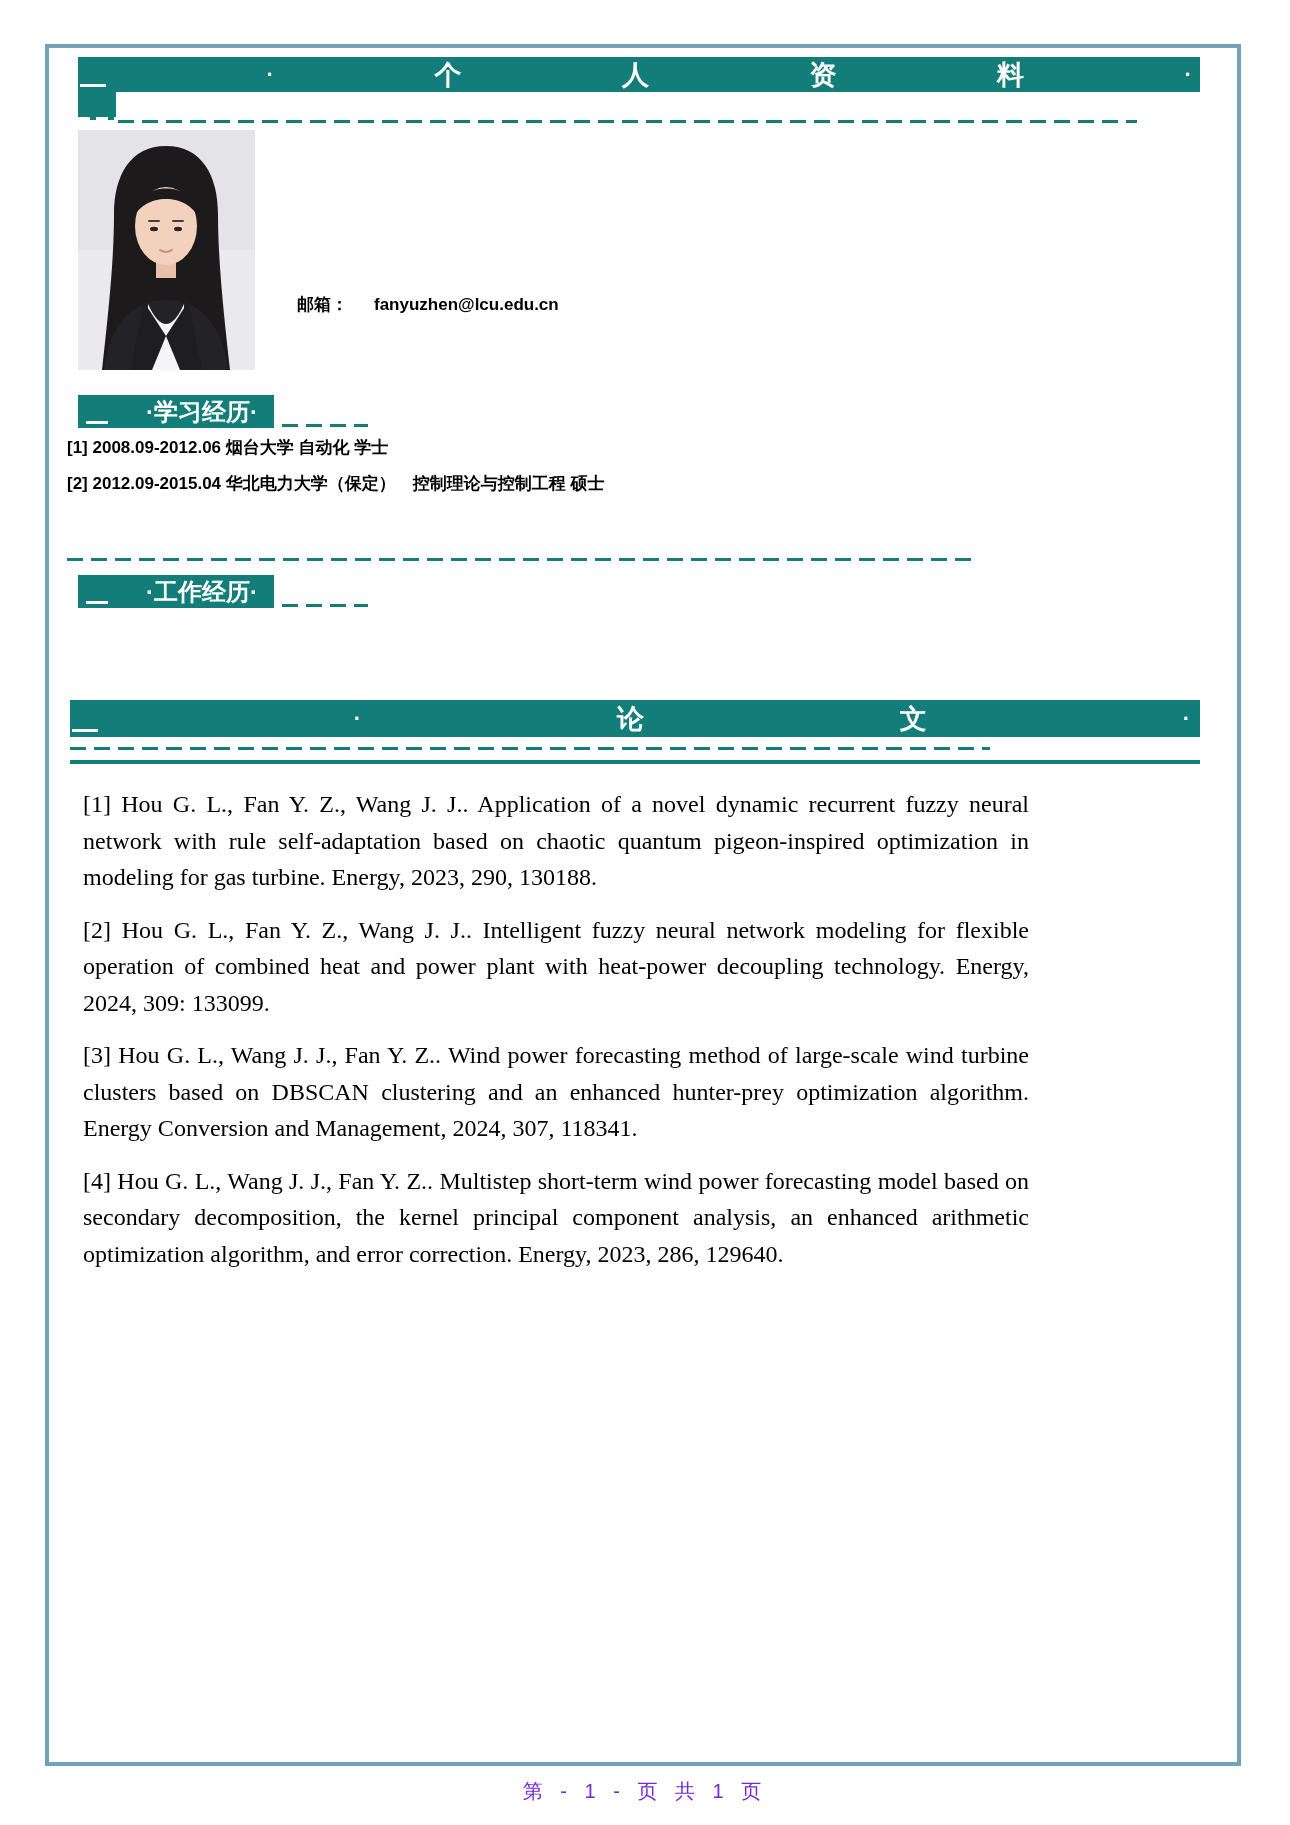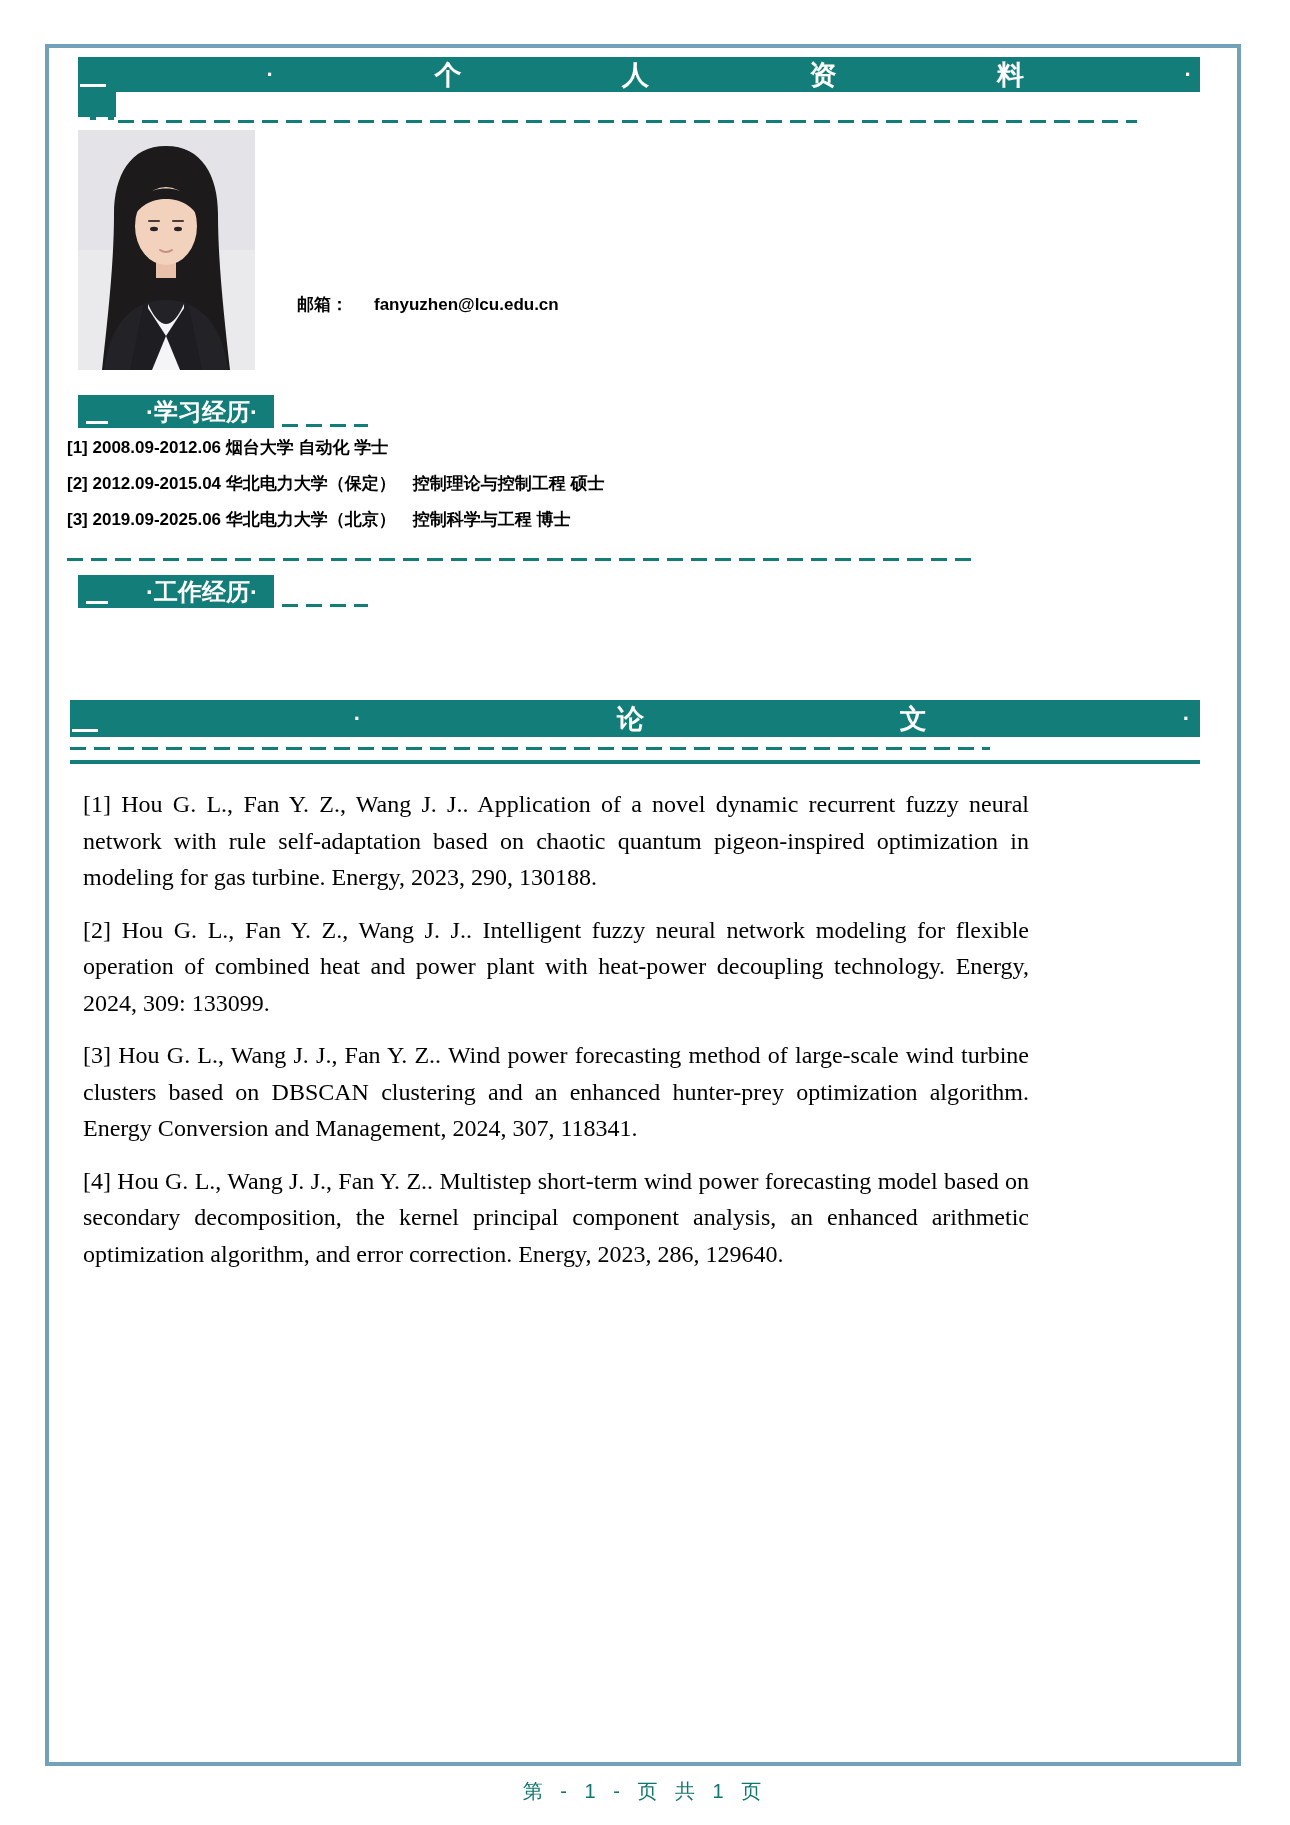--- a/index.html
+++ b/index.html
@@ -41,21 +41,21 @@
   .list{position:absolute;left:67px;font-size:17px;font-weight:bold;line-height:36px;}
   .edu-list{top:430px;}
   .work-list{top:612px;}
   .list div{white-space:nowrap;}
 
   .pubs{position:absolute;left:67px;top:770px;width:978px;
         font-family:"Liberation Serif",serif;font-size:24px;line-height:36.5px;text-align:justify;}
   .pubs p{margin:16px;}
 
   .footer{position:absolute;left:0;top:1778px;width:1290px;text-align:center;
-        color:#0f766e;font-size:20px;letter-spacing:6px;font-family:"Liberation Sans",sans-serif;}
+        color:#6d28d9;font-size:20px;letter-spacing:6px;font-family:"Liberation Sans",sans-serif;}
 </style>
 </head>
 <body>
 
 <div class="page">
 
   <div class="border-box"></div>
 
   <div class="bar bar1">
     <span class="u-mark"></span>
@@ -95,21 +95,20 @@
   </div>
 
   <div class="badge badge-edu">
     <span class="u-mark"></span>
     <span>·学习经历·</span>
   </div>
   <div class="dash-line" style="left:258px;top:424px;width:110px;"></div>
   <div class="list edu-list">
     <div>[1] 2008.09-2012.06 烟台大学 自动化 学士</div>
     <div>[2] 2012.09-2015.04 华北电力大学（保定）　控制理论与控制工程 硕士</div>
-    <div>[3] 2019.09-2025.06 华北电力大学（北京）　控制科学与工程 博士</div>
   </div>
   <div class="dash-line" style="left:67px;top:558px;width:906px;"></div>
 
   <div class="badge badge-work">
     <span class="u-mark"></span>
     <span>·工作经历·</span>
   </div>
   <div class="dash-line" style="left:258px;top:604px;width:110px;"></div>
   <div class="list work-list">
   </div>

